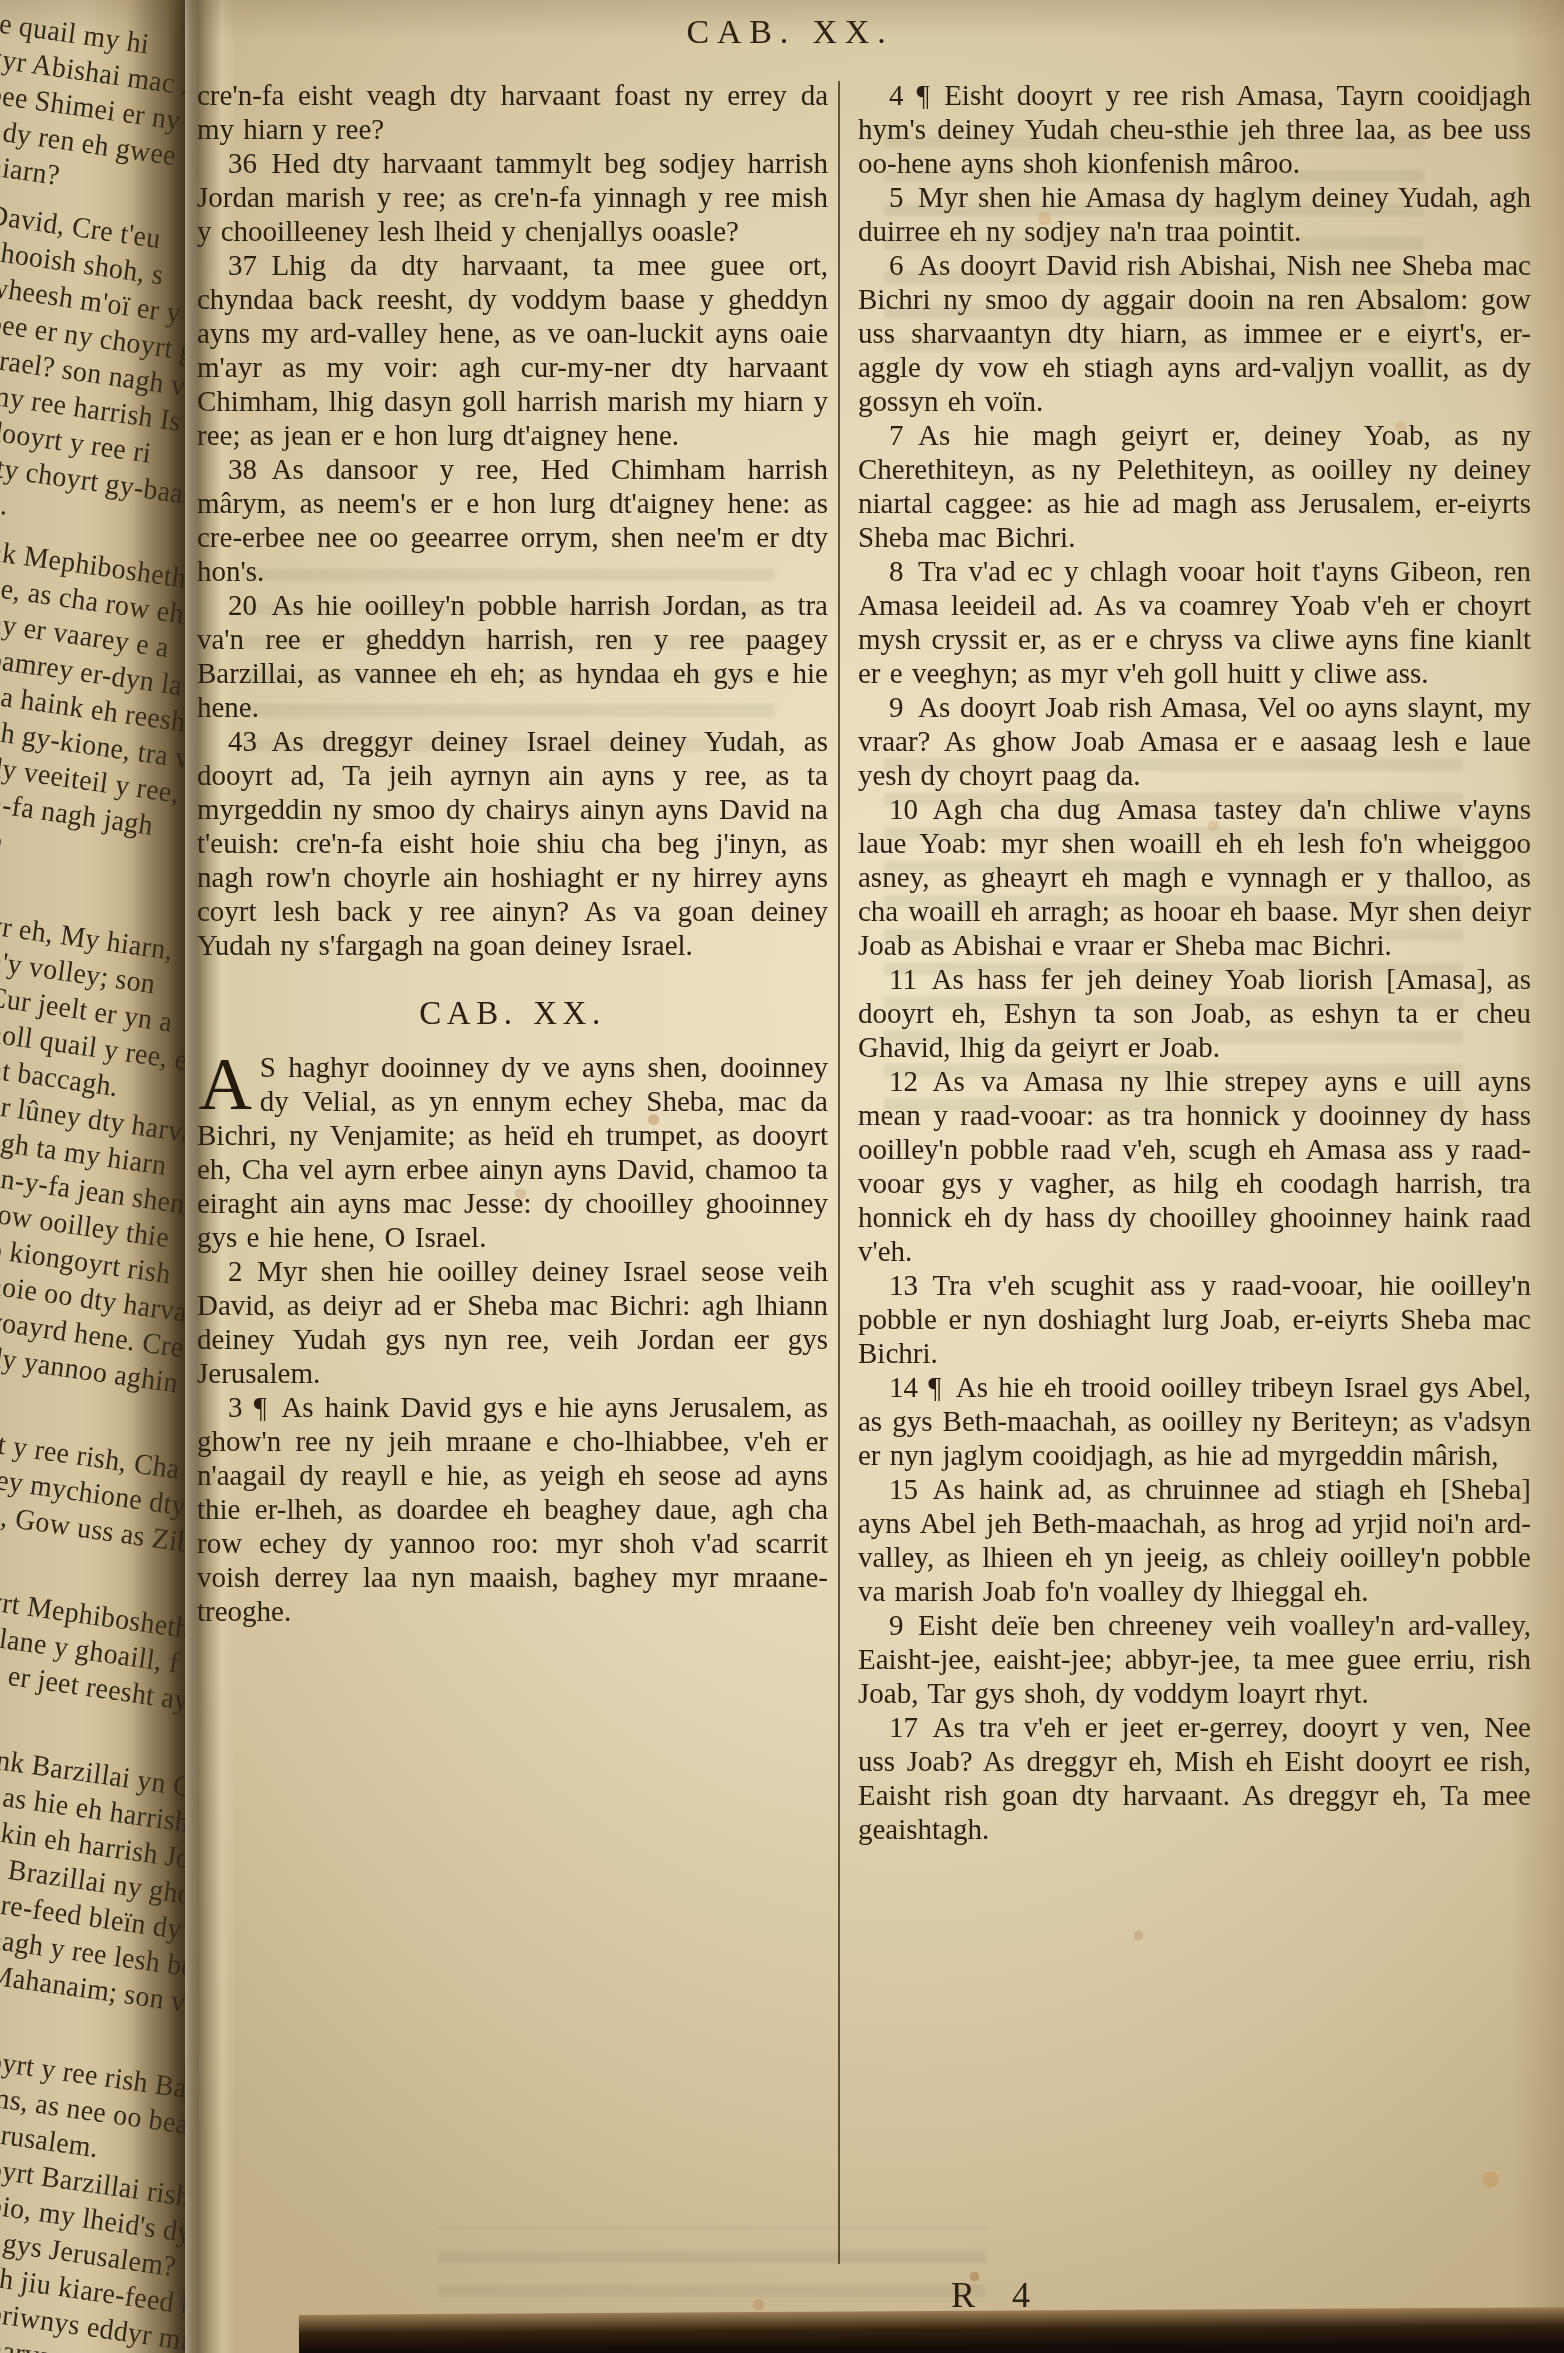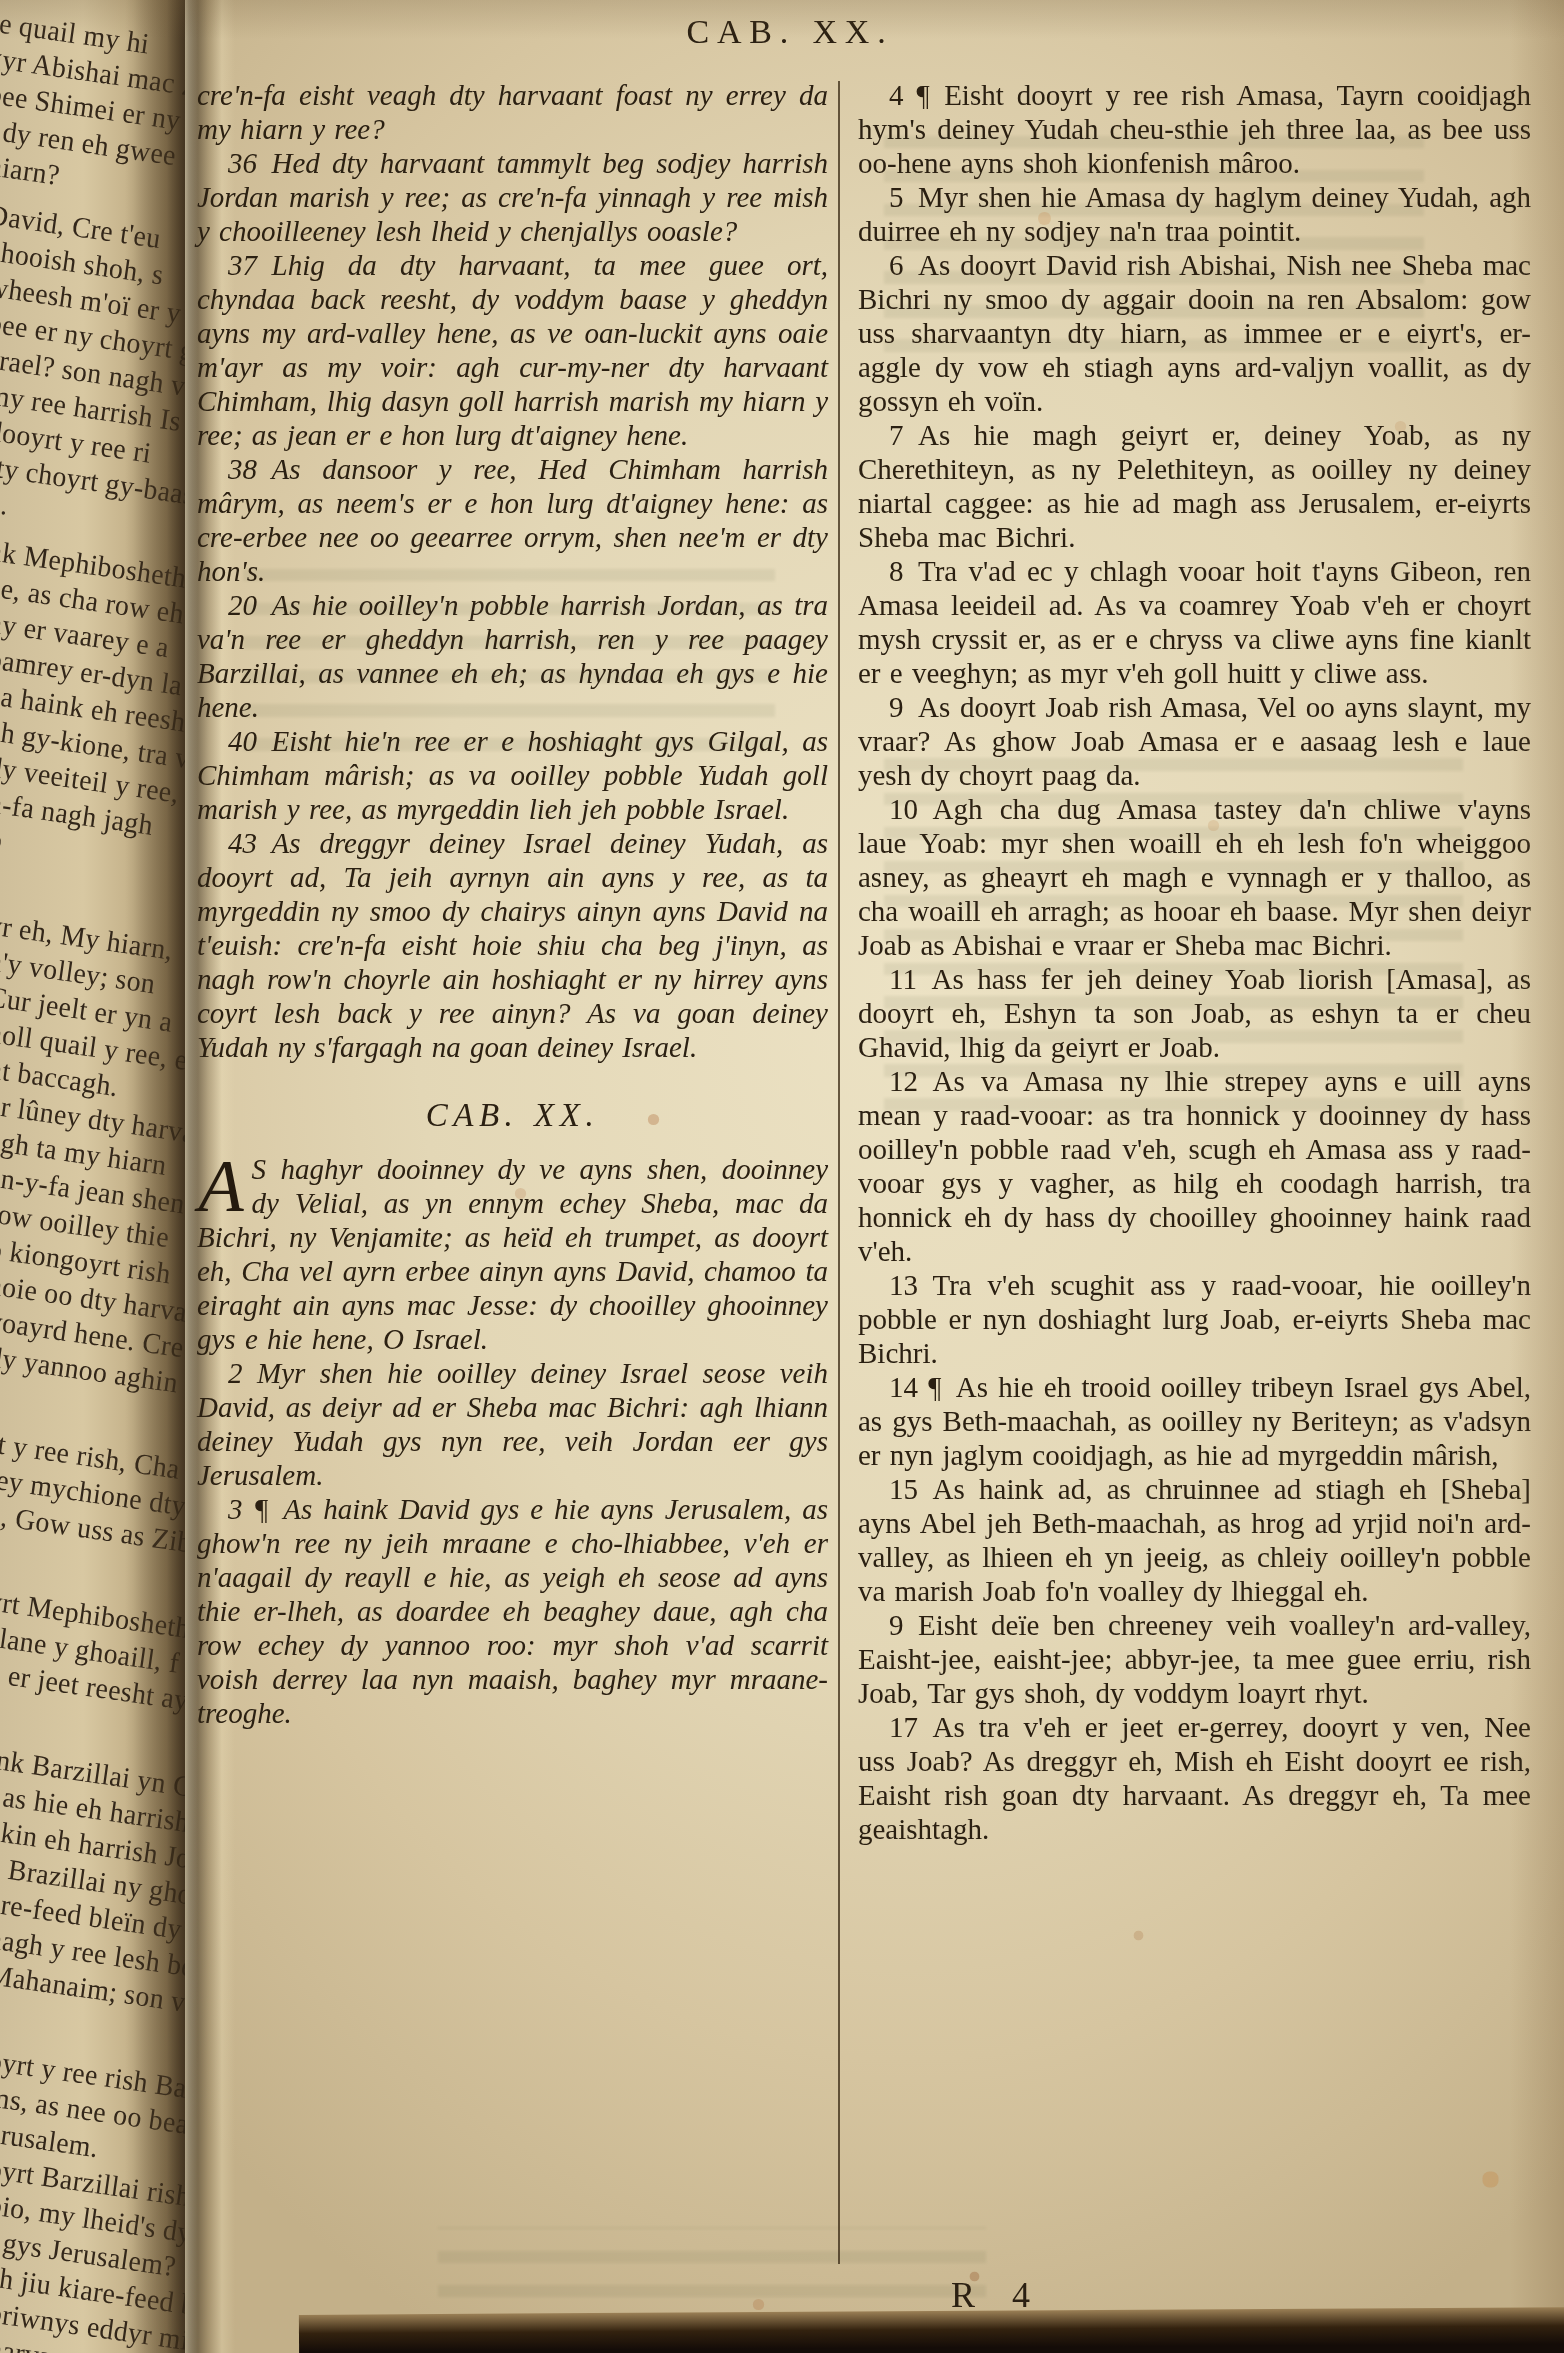--- a/index.html
+++ b/index.html
@@ -34,21 +34,21 @@
       rgba(96,78,46,.30) 76%,
       rgba(240,228,190,.28) 88%,
       rgba(0,0,0,0) 100%);
   }
   
   .running-head{
     position:absolute;left:219px;top:12.5px;width:1142px;text-align:center;
     font-size:34px;letter-spacing:7.8px;z-index:5;
   }
   .col{position:absolute;top:78px;font-size:29px;line-height:34px;text-align:justify;z-index:5;word-spacing:2px;}
-  #col-left{left:197px;width:631px;font-style:italic;}
+  #col-left{left:197px;width:631px;}
   #col-right{left:858px;width:673px;}
   .col p{margin:0;text-indent:31px;}
   .col p.cont{text-indent:0;}
   .chapter-head{
     margin:34px 0 20.3px;text-align:center;font-size:33px;letter-spacing:5.5px;
     text-indent:0;font-weight:normal;
   }
   .verse.first{text-indent:0;}
   .dropcap{
     float:left;font-size:74px;line-height:58px;padding:4.7px 7.8px 0 1.6px;color:#241a0e;
@@ -177,21 +177,20 @@
 
   <div class="running-head">CAB. XX.</div>
 
   <div class="col" id="col-left">
     <div id="lc-a">
         <p class="cont">cre'n-fa eisht veagh dty harvaant foast ny errey da my hiarn y ree?</p>
         <p class="verse"><span class="vnum">36 </span>Hed dty harvaant tammylt beg sodjey harrish Jordan marish y ree; as cre'n-fa yinnagh y ree mish y chooilleeney lesh lheid y chenjallys ooasle?</p>
         <p class="verse"><span class="vnum">37 </span>Lhig da dty harvaant, ta mee guee ort, chyndaa back reesht, dy voddym baase y gheddyn ayns my ard-valley hene, as ve oan-luckit ayns oaie m'ayr as my voir: agh cur-my-ner dty harvaant Chimham, lhig dasyn goll harrish marish my hiarn y ree; as jean er e hon lurg dt'aigney hene.</p>
         <p class="verse"><span class="vnum">38 </span>As dansoor y ree, Hed Chimham harrish mârym, as neem's er e hon lurg dt'aigney hene: as cre-erbee nee oo geearree orrym, shen nee'm er dty hon's.</p>
         <p class="verse"><span class="vnum">20 </span>As hie ooilley'n pobble harrish Jordan, as tra va'n ree er gheddyn harrish, ren y ree paagey Barzillai, as vannee eh eh; as hyndaa eh gys e hie hene.</p>
-        <p class="verse"><span class="vnum">40 </span>Eisht hie'n ree er e hoshiaght gys Gilgal, as Chimham mârish; as va ooilley pobble Yudah goll marish y ree, as myrgeddin lieh jeh pobble Israel.</p>
         <p class="verse"><span class="vnum">43 </span>As dreggyr deiney Israel deiney Yudah, as dooyrt ad, Ta jeih ayrnyn ain ayns y ree, as ta myrgeddin ny smoo dy chairys ainyn ayns David na t'euish: cre'n-fa eisht hoie shiu cha beg j'inyn, as nagh row'n choyrle ain hoshiaght er ny hirrey ayns coyrt lesh back y ree ainyn? As va goan deiney Yudah ny s'fargagh na goan deiney Israel.</p>
       </div>
     <h2 class="chapter-head">CAB. XX.</h2>
     <div id="lc-b">
         <p class="verse first"><span class="dropcap">A</span>S haghyr dooinney dy ve ayns shen, dooinney dy Velial, as yn ennym echey Sheba, mac da Bichri, ny Venjamite; as heïd eh trumpet, as dooyrt eh, Cha vel ayrn erbee ainyn ayns David, chamoo ta eiraght ain ayns mac Jesse: dy chooilley ghooinney gys e hie hene, O Israel.</p>
         <p class="verse"><span class="vnum">2 </span>Myr shen hie ooilley deiney Israel seose veih David, as deiyr ad er Sheba mac Bichri: agh lhiann deiney Yudah gys nyn ree, veih Jordan eer gys Jerusalem.</p>
         <p class="verse"><span class="vnum">3 ¶ </span>As haink David gys e hie ayns Jerusalem, as ghow'n ree ny jeih mraane e cho-lhiabbee, v'eh er n'aagail dy reayll e hie, as yeigh eh seose ad ayns thie er-lheh, as doardee eh beaghey daue, agh cha row echey dy yannoo roo: myr shoh v'ad scarrit voish derrey laa nyn maaish, baghey myr mraane-treoghe.</p>
       </div>
   </div>
 

